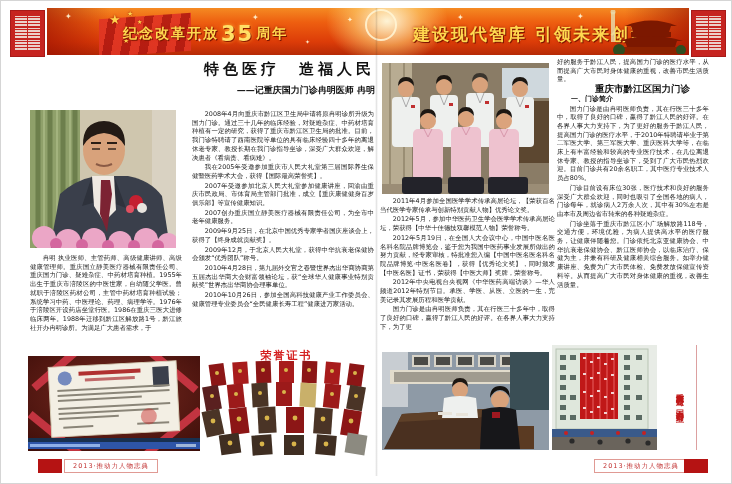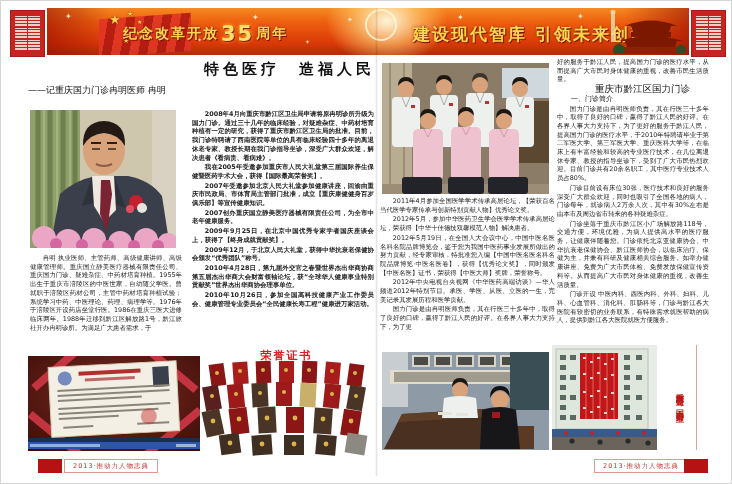--- a/index.html
+++ b/index.html
@@ -26,27 +26,27 @@
   .slogan-right{left:366px;top:15px;font-size:17px;}
   .seal{position:absolute;width:33px;height:45px;background:#c62420;border:1px solid #a81a18;
     display:flex;align-items:center;justify-content:center;}
   .seal-grid{display:grid;grid-template-columns:12px 12px;grid-auto-rows:11px;gap:1px;}
   .seal-grid i{background:repeating-linear-gradient(0deg,#c62420 0 1px,#ecd0ca 1px 3px),
                repeating-linear-gradient(90deg,#c62420 0 1px,#ecd0ca 1px 3px);background-color:#ecd0ca;}
 
   
   .title{position:absolute;left:28px;top:60px;width:347px;text-align:right;
     font-family:"DejaVu Serif",serif;font-weight:bold;font-size:15px;letter-spacing:4px;color:#111;}
-  .subtitle{position:absolute;left:28px;top:84px;width:347px;text-align:left;
-    font-weight:normal;font-size:9px;color:#111;}
+  .subtitle{position:absolute;left:28px;top:84px;width:347px;text-align:right;
+    font-weight:bold;font-size:9px;color:#111;}
   .txt{font-size:6.4px;line-height:8.7px;text-align:justify;color:#222;overflow:hidden;}
   .txt p{margin:0 0 1px;text-indent:2em;}
   .txt p.noindent{text-indent:0;}
-  .sec-head{font-size:9.5px;font-weight:normal;text-align:center;margin:3px 0 2px;color:#111;text-indent:0;}
-  .sub-head{font-size:7px;font-weight:normal;margin:0 0 1px;color:#111;text-indent:0;}
+  .sec-head{font-size:9.5px;font-weight:bold;text-align:center;margin:3px 0 2px;color:#111;text-indent:0;}
+  .sub-head{font-size:7px;font-weight:bold;margin:0 0 1px;color:#111;text-indent:0;}
 
   
   .photo{position:absolute;overflow:hidden;background:#ddd;}
   .honors-wrap{position:absolute;left:200px;top:348px;width:173px;height:108px;background:#fde047;}
   .honors-title{position:absolute;left:0;top:0;width:100%;text-align:center;
     color:#d42020;font-weight:bold;font-size:11px;letter-spacing:2px;}
   .v-caption{position:absolute;left:660px;top:345px;width:36px;height:105px;
     writing-mode:vertical-rl;text-orientation:upright;color:#c01818;font-weight:bold;
     font-size:8px;letter-spacing:1px;line-height:34px;border-right:1px solid #dca0a0;overflow:hidden;text-align:center;}
 
@@ -159,21 +159,21 @@
           <circle cx="104" cy="136" r="6"></circle>
           <circle cx="128" cy="136" r="6"></circle>
         </g>
     </svg>
   </div>
 
   <div class="txt abs" style="left:30px;top:254px;width:152px;height:100px;">
     <p>冉明 执业医师、主管药师、高级健康讲师、高级健康管理师。重庆国立静美医疗器械有限责任公司、重庆国力门诊、疑难杂症、中药材培育种植。1955年出生于重庆市涪陵区的中医世家，自幼随父学医。曾就职于涪陵区药材公司，主管中药材培育种植试验；系统学习中药、中医理论、药理、病理学等。1976年于涪陵区开设药店坐堂行医。1986在重庆三医大进修临床两年。1988年迁移到黔江区解放路1号，黔江旅社开办冉明诊所。为满足广大患者需求，于</p>
   </div>
 
-  <div class="txt abs" style="left:192px;top:110px;width:182px;height:246px;font-weight:bold;">
+  <div class="txt abs" style="left:192px;top:110px;width:182px;height:246px;">
     <p>2008年4月向重庆市黔江区卫生局申请将原冉明诊所升级为国力门诊。通过三十几年的临床经验，对疑难杂症、中药材培育种植有一定的研究，获得了重庆市黔江区卫生局的批准。目前，我门诊特聘请了西南医院等单位的具有临床经验四十多年的离退休老专家、教授长期在我门诊指导坐诊，深受广大群众欢迎，解决患者《看病贵、看病难》。</p>
     <p>我在2005年受邀参加重庆市人民大礼堂第三届国际养生保健暨医药学术大会，获得【国际最高荣誉奖】。</p>
     <p>2007年受邀参加北京人民大礼堂参加健康讲座，回渝由重庆市民政局、市体育局主管部门批准，成立【重庆康健健身百岁俱乐部】等宣传健康知识。</p>
     <p>2007创办重庆国立静美医疗器械有限责任公司，为全市中老年健康服务。</p>
     <p>2009年9月25日，在北京中国优秀专家学者国庆座谈会上，获得了【终身成就贡献奖】。</p>
     <p>2009年12月，于北京人民大礼堂，获得中华抗衰老保健协会颁发“优秀团队”称号。</p>
     <p>2010年4月28日，第九届外交官之春暨世界杰出华商协商第五届杰出华商大会财富领袖论坛，获“全球华人健康事业特别贡献奖”世界杰出华商协会理事单位。</p>
     <p>2010年10月26日，参加全国高科技健康产业工作委员会、健康管理专业委员会“全民健康长寿工程”健康进万家活动。</p>
   </div>
 
@@ -348,21 +348,21 @@
       <g fill="#23232a">
           <rect x="20" y="114" width="40" height="17" rx="3"></rect>
           <rect x="66" y="114" width="36" height="17" rx="3"></rect>
           <rect x="106" y="114" width="40" height="17" rx="3"></rect>
         </g>
     </svg>
   </div>
 
   <div class="txt abs" style="left:380px;top:197px;width:175px;height:152px;">
     <p>2011年4月参加全国医学学术传承高层论坛，【荣获百名当代医学专家传承与创新特别贡献人物】优秀论文奖。</p>
-    <p>2012年5月，参加中华医药卫生学会医学学术传承高层论坛，荣获得【中华十佳德技双馨模范人物】解决患者。</p>
+    <p>2012年5月，参加中华医药卫生学会医学学术传承高层论坛，荣获得【中华十佳德技双馨模范人物】荣誉称号。</p>
     <p>2012年5月19日，在全国人大会议中心，中国中医名医名科名院品牌博览会，鉴于您为我国中医药事业发展所做出的努力贡献，经专家审核，特批准您入编【中国中医名医名科名院品牌博览·中医名医卷】，获得【优秀论文奖】，同时颁发【中医名医】证书，荣获得【中医大师】奖牌，荣誉称号。</p>
     <p>2012年中央电视台央视网《中华医药高端访谈》—华人频道2012年特别节目。承医、学医、从医、立医的一生，完美记录其发展历程和医学贡献。</p>
     <p>国力门诊是由冉明医师负责，其在行医三十多年中，取得了良好的口碑，赢得了黔江人民的好评。在各界人事大力支持下，为了更</p>
   </div>
 
   <div class="photo" style="left:382px;top:352px;width:167px;height:98px;">
     <svg width="167" height="98" viewBox="0 0 167 98">
       <rect width="167" height="98" fill="#8e9aa6"></rect>
       <rect x="0" y="0" width="26" height="55" fill="#c8cdd2"></rect>
       <g fill="#d8d4c8">
@@ -401,21 +401,20 @@
     </svg>
   </div>
 
   <div class="txt abs" style="left:557px;top:58px;width:152px;height:284px;">
     <p class="noindent">好的服务于黔江人民，提高国力门诊的医疗水平，从而提高广大市民对身体健康的重视，改善市民生活质量。</p>
     <p class="sec-head">重庆市黔江区国力门诊</p>
     <p class="sub-head">一、门诊简介</p>
     <p>国力门诊是由冉明医师负责，其在行医三十多年中，取得了良好的口碑，赢得了黔江人民的好评。在各界人事大力支持下，为了更好的服务于黔江人民，提高国力门诊的医疗水平，于2010年特聘请毕业于第二军医大学、第三军医大学、重庆医科大学等，在临床上有丰富经验和较高的专业医疗技术，在几位离退休专家、教授的指导坐诊下，受到了广大市民热烈欢迎。目前门诊共有20余名职工，其中医疗专业技术人员占80%。</p>
     <p>门诊目前设有床位30张，医疗技术和良好的服务深受广大群众欢迎，同时也吸引了全国各地的病人，门诊每年，就诊病人2万余人次，其中有30%左右是由本市及周边省市转来的各种疑难杂症。</p>
     <p>门诊坐落于重庆市黔江区小广场解放路118号，交通方便，环境优雅，为病人提供高水平的医疗服务，让健康伴随着您。门诊依托北京亚健康协会、中华抗衰老保健协会、黔江医师协会，以临床治疗、保健为主，并兼有科研及健康相关综合服务。如举办健康讲座、免费为广大市民体检、免费发放保健宣传资料等。从而提高广大市民对身体健康的重视，改善生活质量。</p>
-    <p>门诊开设 中医内科、西医内科、外科、妇科、儿科、心血管科、消化科、肛肠科等，门诊与黔江各大医院有较密切的业务联系，有特殊需求就医帮助的病人，提供到黔江各大医院就医方便服务。</p>
   </div>
 
   <div class="photo" style="left:552px;top:345px;width:105px;height:105px;">
     <svg width="105" height="105" viewBox="0 0 105 105">
       <rect width="105" height="105" fill="#e8ece6"></rect>
       <rect x="4" y="4" width="92" height="80" fill="#dfe7dc" stroke="#b8c4b4"></rect>
       <g fill="#5a6a62">
         <rect x="8" y="10" width="6" height="5"></rect>
           <rect x="8" y="20" width="6" height="5"></rect>
           <rect x="8" y="30" width="6" height="5"></rect>

